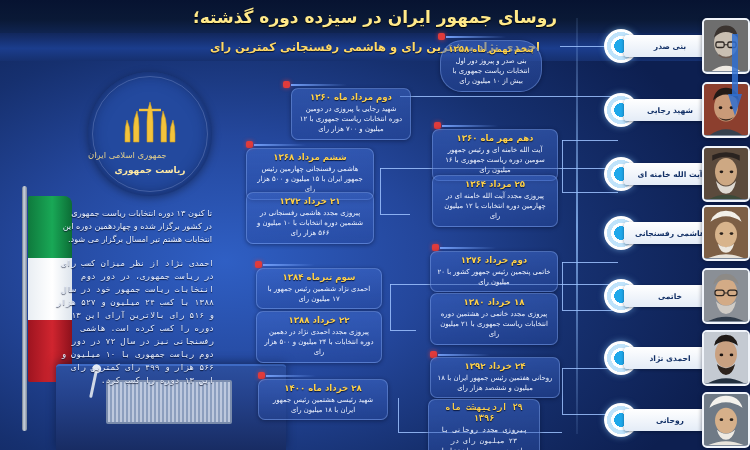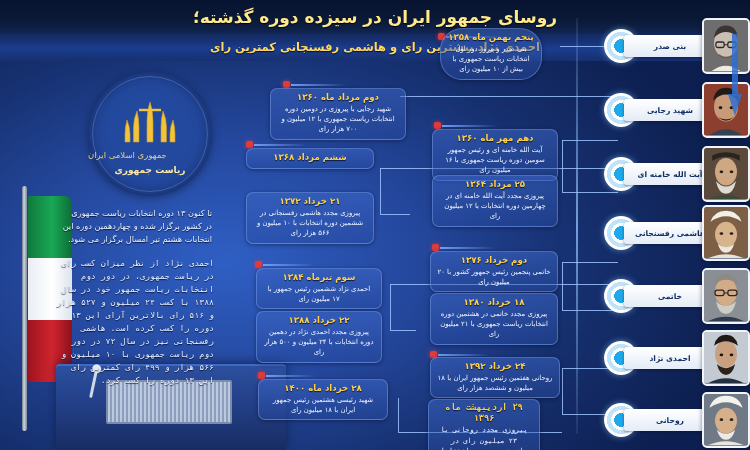--- a/index.html
+++ b/index.html
@@ -223,48 +223,49 @@
   <div class="conn v" style="left:390px; top:284px; height:46px;"></div>
   <div class="conn h" style="left:390px; top:330px; width:26px;"></div>
   <div class="conn h" style="left:562px; top:368px; width:56px;"></div>
   <div class="conn v" style="left:562px; top:368px; height:46px;"></div>
   <div class="conn h" style="left:562px; top:414px; width:56px;"></div>
   <div class="conn v" style="left:398px; top:398px; height:34px;"></div>
   <div class="conn h" style="left:398px; top:432px; width:164px;"></div>
 
   <div class="dot" style="left:438px; top:33px;"></div>
   <div class="rule" style="left:446px; top:36px; width:60px;"></div>
-  <div class="card" style="left:440px; top:28px; width:102px;border-radius:22px;">
+  <div class="card" style="left:440px; top:40px; width:102px;border-radius:22px;">
     <div class="date">پنجم بهمن ماه ۱۳۵۸</div>
     <div class="body">بنی صدر و پیروز دور اول انتخابات ریاست جمهوری با بیش از ۱۰ میلیون رای</div>
   </div>
 
   <div class="dot" style="left:283px; top:81px;"></div>
   <div class="rule" style="left:291px; top:84px; width:56px;"></div>
-  <div class="card" style="left:270px; top:88px; width:136px;">
+  <div class="card" style="left:291px; top:88px; width:120px;">
     <div class="date">دوم مرداد ماه ۱۳۶۰</div>
     <div class="body">شهید رجایی با پیروزی در دومین دوره انتخابات ریاست جمهوری با ۱۲ میلیون و ۷۰۰ هزار رای</div>
   </div>
 
   <div class="dot" style="left:434px; top:122px;"></div>
   <div class="rule" style="left:442px; top:125px; width:56px;"></div>
   <div class="card" style="left:432px; top:129px; width:126px;">
     <div class="date">دهم مهر ماه ۱۳۶۰</div>
     <div class="body">آیت الله خامنه ای و رئیس جمهور سومین دوره ریاست جمهوری با ۱۶ میلیون رای</div>
   </div>
 
   <div class="card" style="left:432px; top:175px; width:126px;">
     <div class="date">۲۵ مرداد ۱۳۶۴</div>
     <div class="body">پیروزی مجدد آیت الله خامنه ای در چهارمین دوره انتخابات با ۱۲ میلیون رای</div>
   </div>
 
   <div class="dot" style="left:246px; top:141px;"></div>
   <div class="rule" style="left:254px; top:144px; width:52px;"></div>
   <div class="card" style="left:246px; top:148px; width:128px;">
     <div class="date">ششم مرداد ۱۳۶۸</div>
+    <div class="body">هاشمی رفسنجانی چهارمین رئیس جمهور ایران با ۱۵ میلیون و ۵۰۰ هزار رای</div>
   </div>
 
   <div class="card" style="left:246px; top:192px; width:128px;">
     <div class="date">۲۱ خرداد ۱۳۷۲</div>
     <div class="body">پیروزی مجدد هاشمی رفسنجانی در ششمین دوره انتخابات با ۱۰ میلیون و ۵۶۶ هزار رای</div>
   </div>
 
   <div class="dot" style="left:432px; top:244px;"></div>
   <div class="rule" style="left:440px; top:247px; width:56px;"></div>
   <div class="card" style="left:430px; top:251px; width:128px;">

